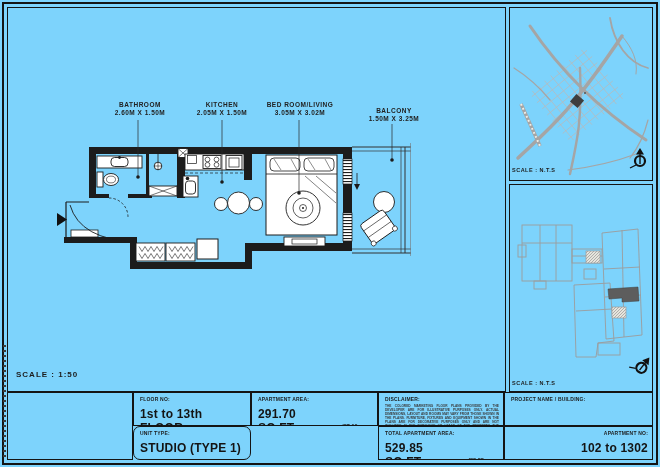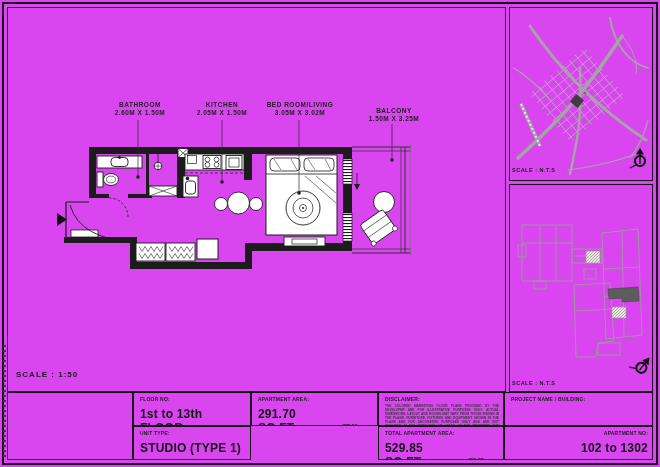--- a/index.html
+++ b/index.html
@@ -1,16 +1,16 @@
 <!DOCTYPE html>
 <html><head>
 <meta charset="utf-8">
 <style>
   html,body{margin:0;padding:0;background:#ffffff;font-family:"Liberation Sans",sans-serif;}
-  .sheet{position:relative;width:660px;height:467px;background:#d946ef;overflow:hidden;color:#1c1c1c;}
+  .sheet{position:relative;width:660px;height:467px;background:#7dd3fc;overflow:hidden;color:#1c1c1c;}
   .b-outer{position:absolute;inset:2px;border:2.5px solid #141414;pointer-events:none;}
   .panel{position:absolute;border:1px solid #141414;box-sizing:border-box;background:transparent;}
   #main-panel{left:7px;top:7px;width:499px;height:385px;}
   #map-panel{left:509px;top:7px;width:144px;height:174px;}
   #key-panel{left:509px;top:184px;width:144px;height:208px;}
   svg.layer{position:absolute;display:block;}
   .plan-label{position:absolute;transform:translateX(-50%);text-align:center;white-space:nowrap;
     font-size:6.5px;font-weight:bold;letter-spacing:.5px;color:#222;line-height:8px;}
   .scale-main{position:absolute;left:16px;top:370px;font-size:8px;font-weight:bold;letter-spacing:1px;color:#1c1c1c;}
   .scale-nts{position:absolute;left:512px;font-size:5.5px;font-weight:bold;letter-spacing:.5px;color:#1c1c1c;}
@@ -266,21 +266,21 @@
     <use href="#compass-symbol" transform="translate(132,182) rotate(38)"></use>
   </svg>
   <div class="scale-nts" style="top:380px;">SCALE : N.T.S</div>
 
   <div class="tb-cell" style="left:7px;top:392px;width:126px;height:68px;"></div>
 
   <div class="tb-cell" style="left:133px;top:392px;width:118px;height:34px;">
     <div class="tb-label">FLOOR NO:</div>
     <div class="tb-value">1st to 13th FLOOR</div>
   </div>
-  <div class="tb-cell" style="left:133px;top:426px;width:118px;height:34px;">
+  <div class="tb-cell" style="left:133px;top:426px;width:118px;height:34px;border-radius:7px;">
     <div class="tb-label">UNIT TYPE:</div>
     <div class="tb-value">STUDIO (TYPE 1)</div>
   </div>
 
   <div class="tb-cell" style="left:251px;top:392px;width:127px;height:34px;">
     <div class="tb-label">APARTMENT AREA:</div>
     <div class="tb-valrow">
       <span class="tb-value">291.70 SQ.FT.</span>
       <span class="tb-metric">(27.10 SQ.M.)</span>
     </div>

